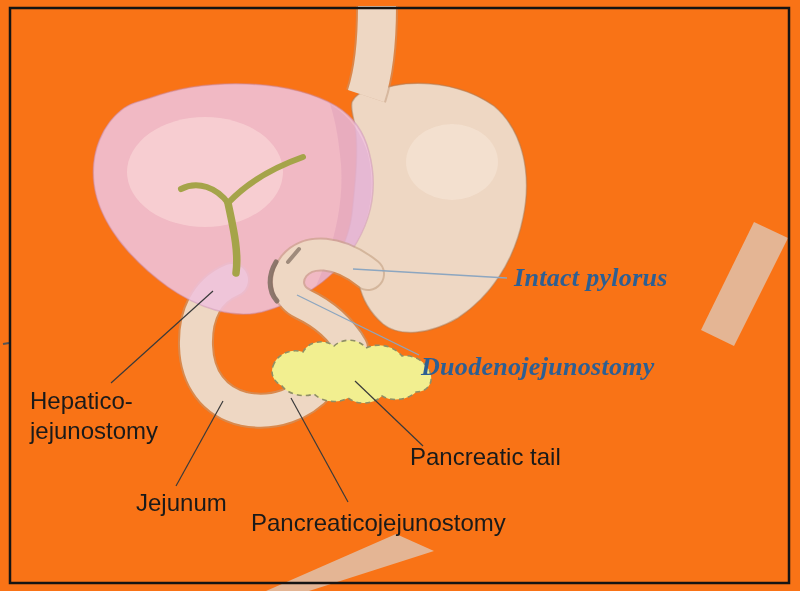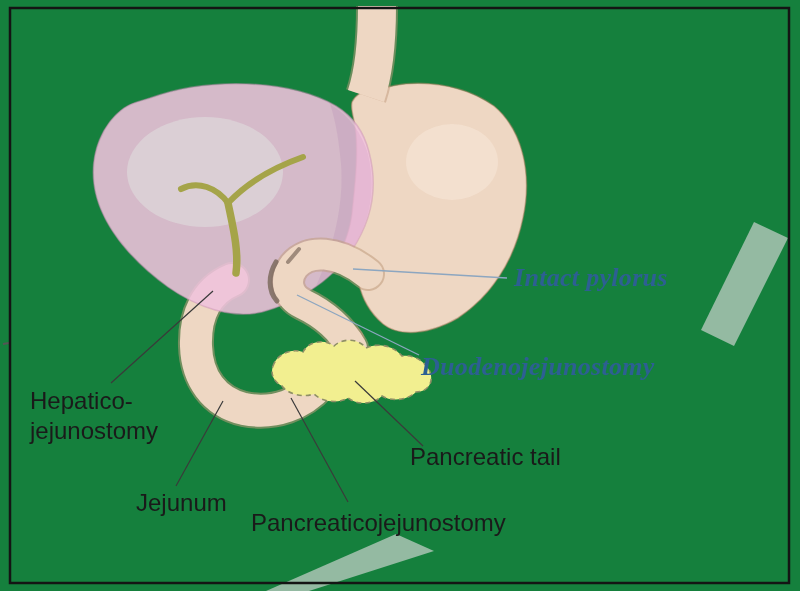--- a/index.html
+++ b/index.html
@@ -1,17 +1,17 @@
 <!DOCTYPE html>
 <html><head>
 <meta charset="utf-8">
 <style>
   html,body { margin:0; padding:0; background:#ffffff; }
   .stage {
-    width:800px; height:591px; position:relative; background:#15803d;
+    width:800px; height:591px; position:relative; background:#f97316;
     overflow:hidden; font-family:"Liberation Sans", sans-serif;
   }
   .stage svg { position:absolute; left:0; top:0; }
   .lbl-black {
     font-family:"Liberation Sans", sans-serif;
     font-size:24px;
   }
   .lbl-blue {
     font-family:"Liberation Serif", serif;
     font-size:26px;

